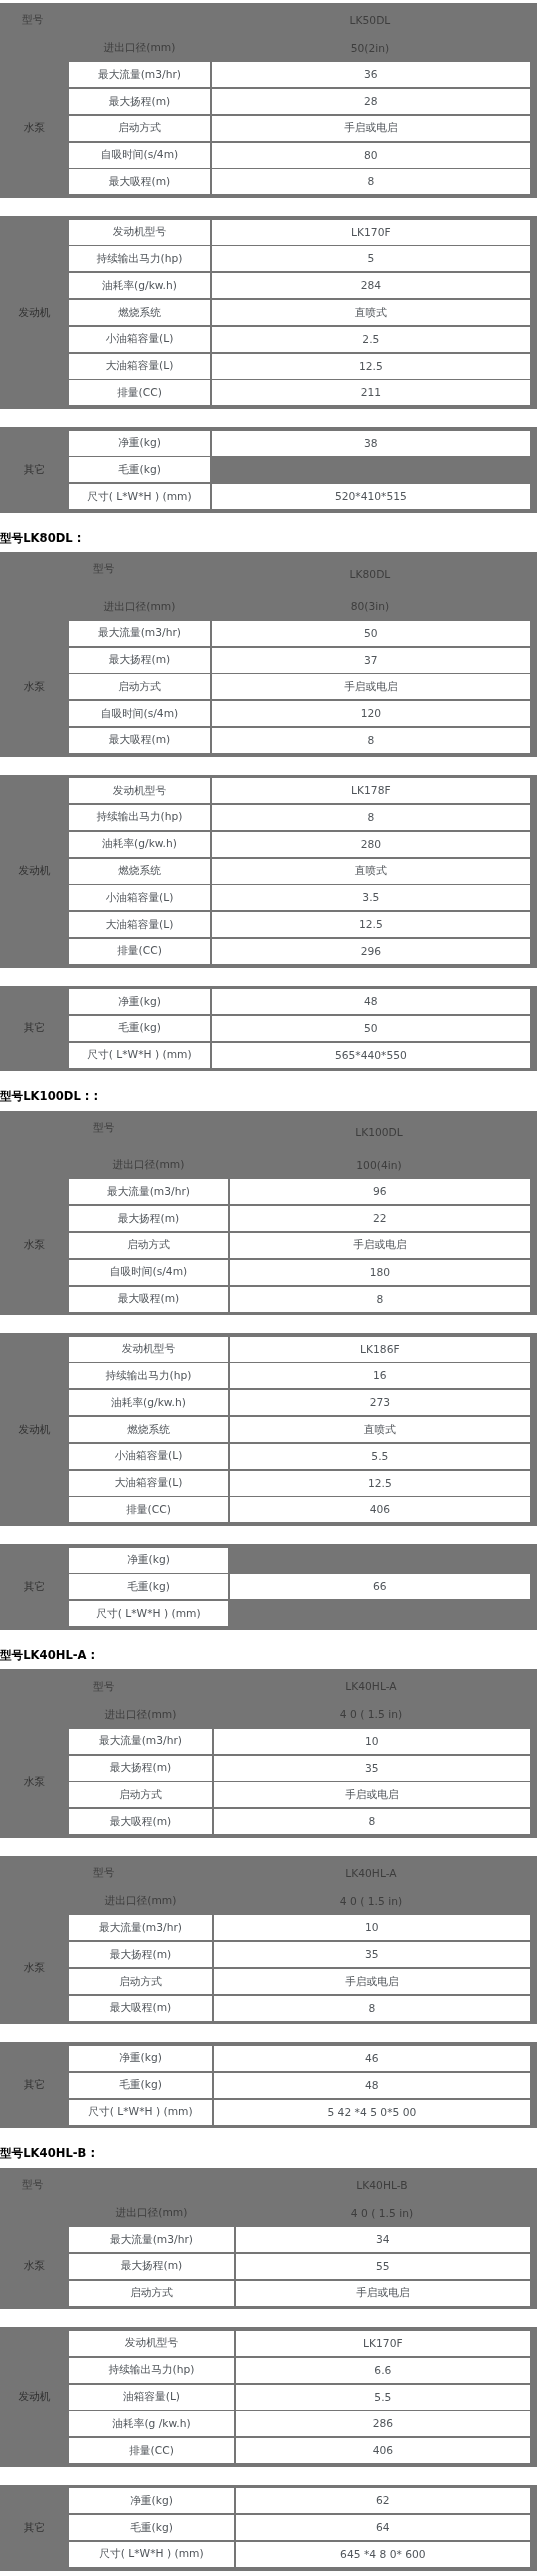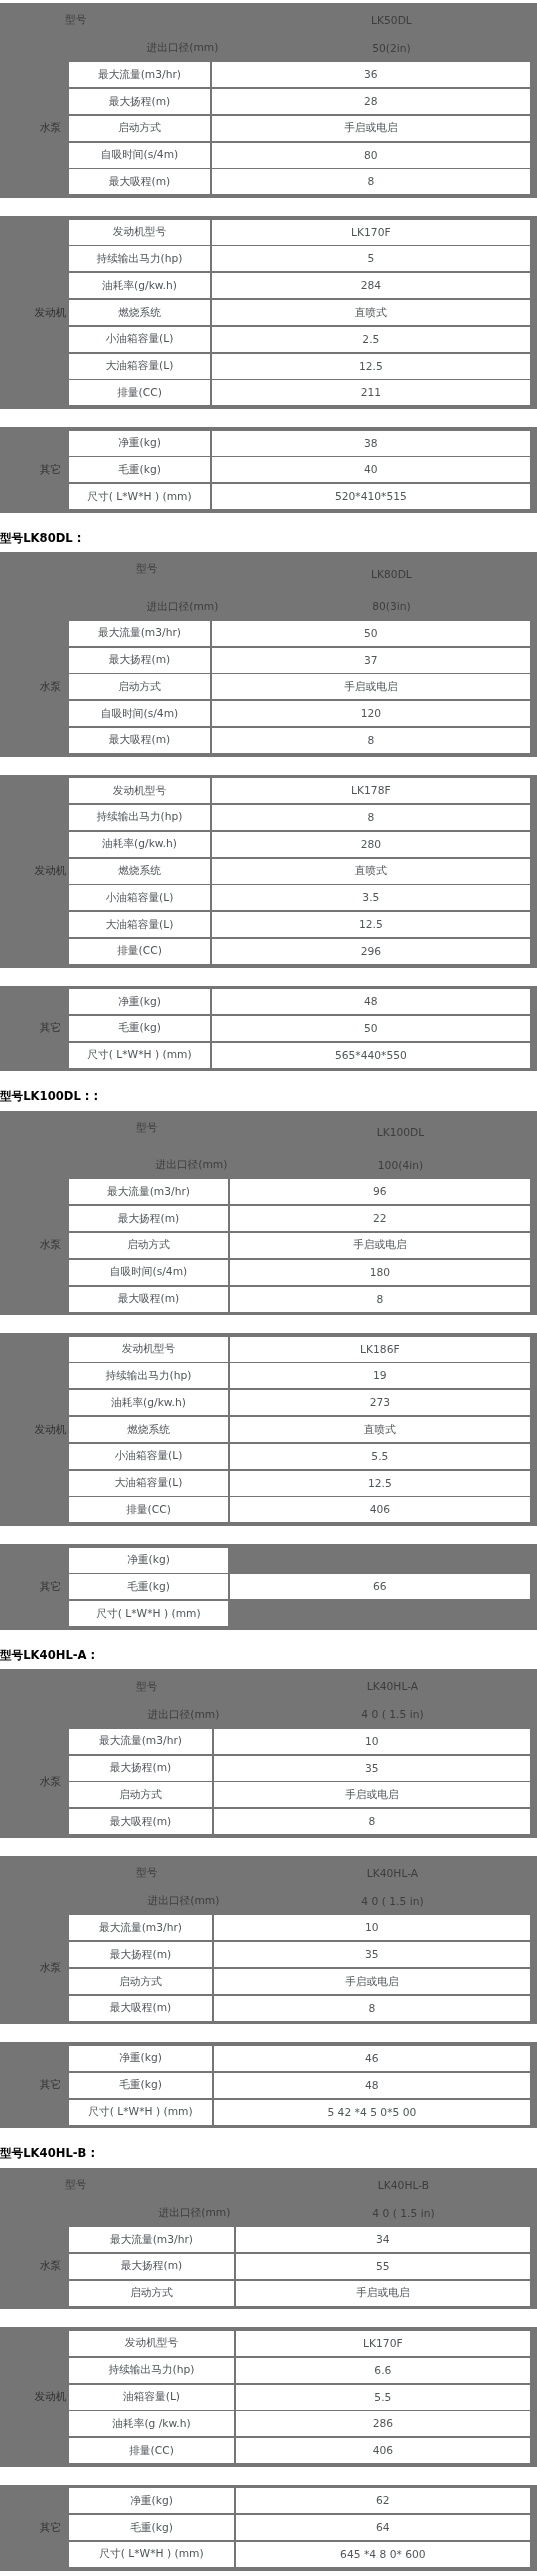--- a/index.html
+++ b/index.html
@@ -12,21 +12,21 @@
   .section { width:537px; }
   .section-heading {
     font-size:11.6px; font-weight:bold; color:#000000;
     margin:1.8px 0 7.1px 0; line-height:14.3px;
   }
   .spec-table {
     background:#757575; padding:3.6px 7.1px 3.6px 0;
     margin:0 0 18px 0; position:relative;
   }
   
-  .hdr-row { display:flex; height:28px; color:#3d3d3d;padding-left:43px; }
+  .hdr-row { display:flex; height:28px; color:#3d3d3d; }
   .hdr-row.tall { height:37px; }
   .hlabel {
     width:calc(69px + var(--labelw)); flex:none; box-sizing:border-box;
     display:flex; align-items:center; justify-content:flex-start;
   }
   .hdr-row.tall .hlabel { align-items:flex-start; padding-top:6.2px; }
   .hdr-row.port .hlabel { padding-left:69px; justify-content:center; }
   .hvalue { flex:1; display:flex; align-items:center; justify-content:center; }
   
   .group-wrap { position:relative; }
@@ -37,21 +37,21 @@
     background:#ffffff; color:#50555a;
     display:flex; align-items:center; justify-content:center;
     overflow:hidden; white-space:nowrap;
   }
   .cell.label { width:var(--labelw); flex:none; margin-right:1.8px; }
   .cell.value { flex:1; }
   .cell.value.gray { background:transparent; }
   .group-label {
     position:absolute; left:0; top:50%; width:69px;
     transform:translateY(-50%);
-    text-align:center; color:#303030;padding-left:16px;
+    text-align:center; color:#303030;
   }
 </style>
 </head>
 <body>
 
 <div id="content">
     <div class="section" style="--labelw: 141px;">
       <div class="spec-table">
         <div class="hdr-row model">
           <div class="hlabel" style="padding-left: 22px;">型号</div>
@@ -134,21 +134,20 @@
         <div class="group-wrap">
           <div class="group-label">其它</div>
           <div class="row">
             <div class="spacer"></div>
             <div class="cell label">净重(kg)</div>
             <div class="cell value">38</div>
           </div>
           <div class="row">
             <div class="spacer"></div>
             <div class="cell label">毛重(kg)</div>
-            <div class="cell value">40</div>
           </div>
           <div class="row">
             <div class="spacer"></div>
             <div class="cell label">尺寸( L*W*H ) (mm)</div>
             <div class="cell value">520*410*515</div>
           </div>
         </div>
       </div>
     </div>
     <div class="section" style="--labelw: 141px;">
@@ -296,21 +295,21 @@
         <div class="group-wrap">
           <div class="group-label">发动机</div>
           <div class="row">
             <div class="spacer"></div>
             <div class="cell label">发动机型号</div>
             <div class="cell value">LK186F</div>
           </div>
           <div class="row">
             <div class="spacer"></div>
             <div class="cell label">持续输出马力(hp)</div>
-            <div class="cell value">19</div>
+            <div class="cell value">16</div>
           </div>
           <div class="row">
             <div class="spacer"></div>
             <div class="cell label">油耗率(g/kw.h)</div>
             <div class="cell value">273</div>
           </div>
           <div class="row">
             <div class="spacer"></div>
             <div class="cell label">燃烧系统</div>
             <div class="cell value">直喷式</div>

